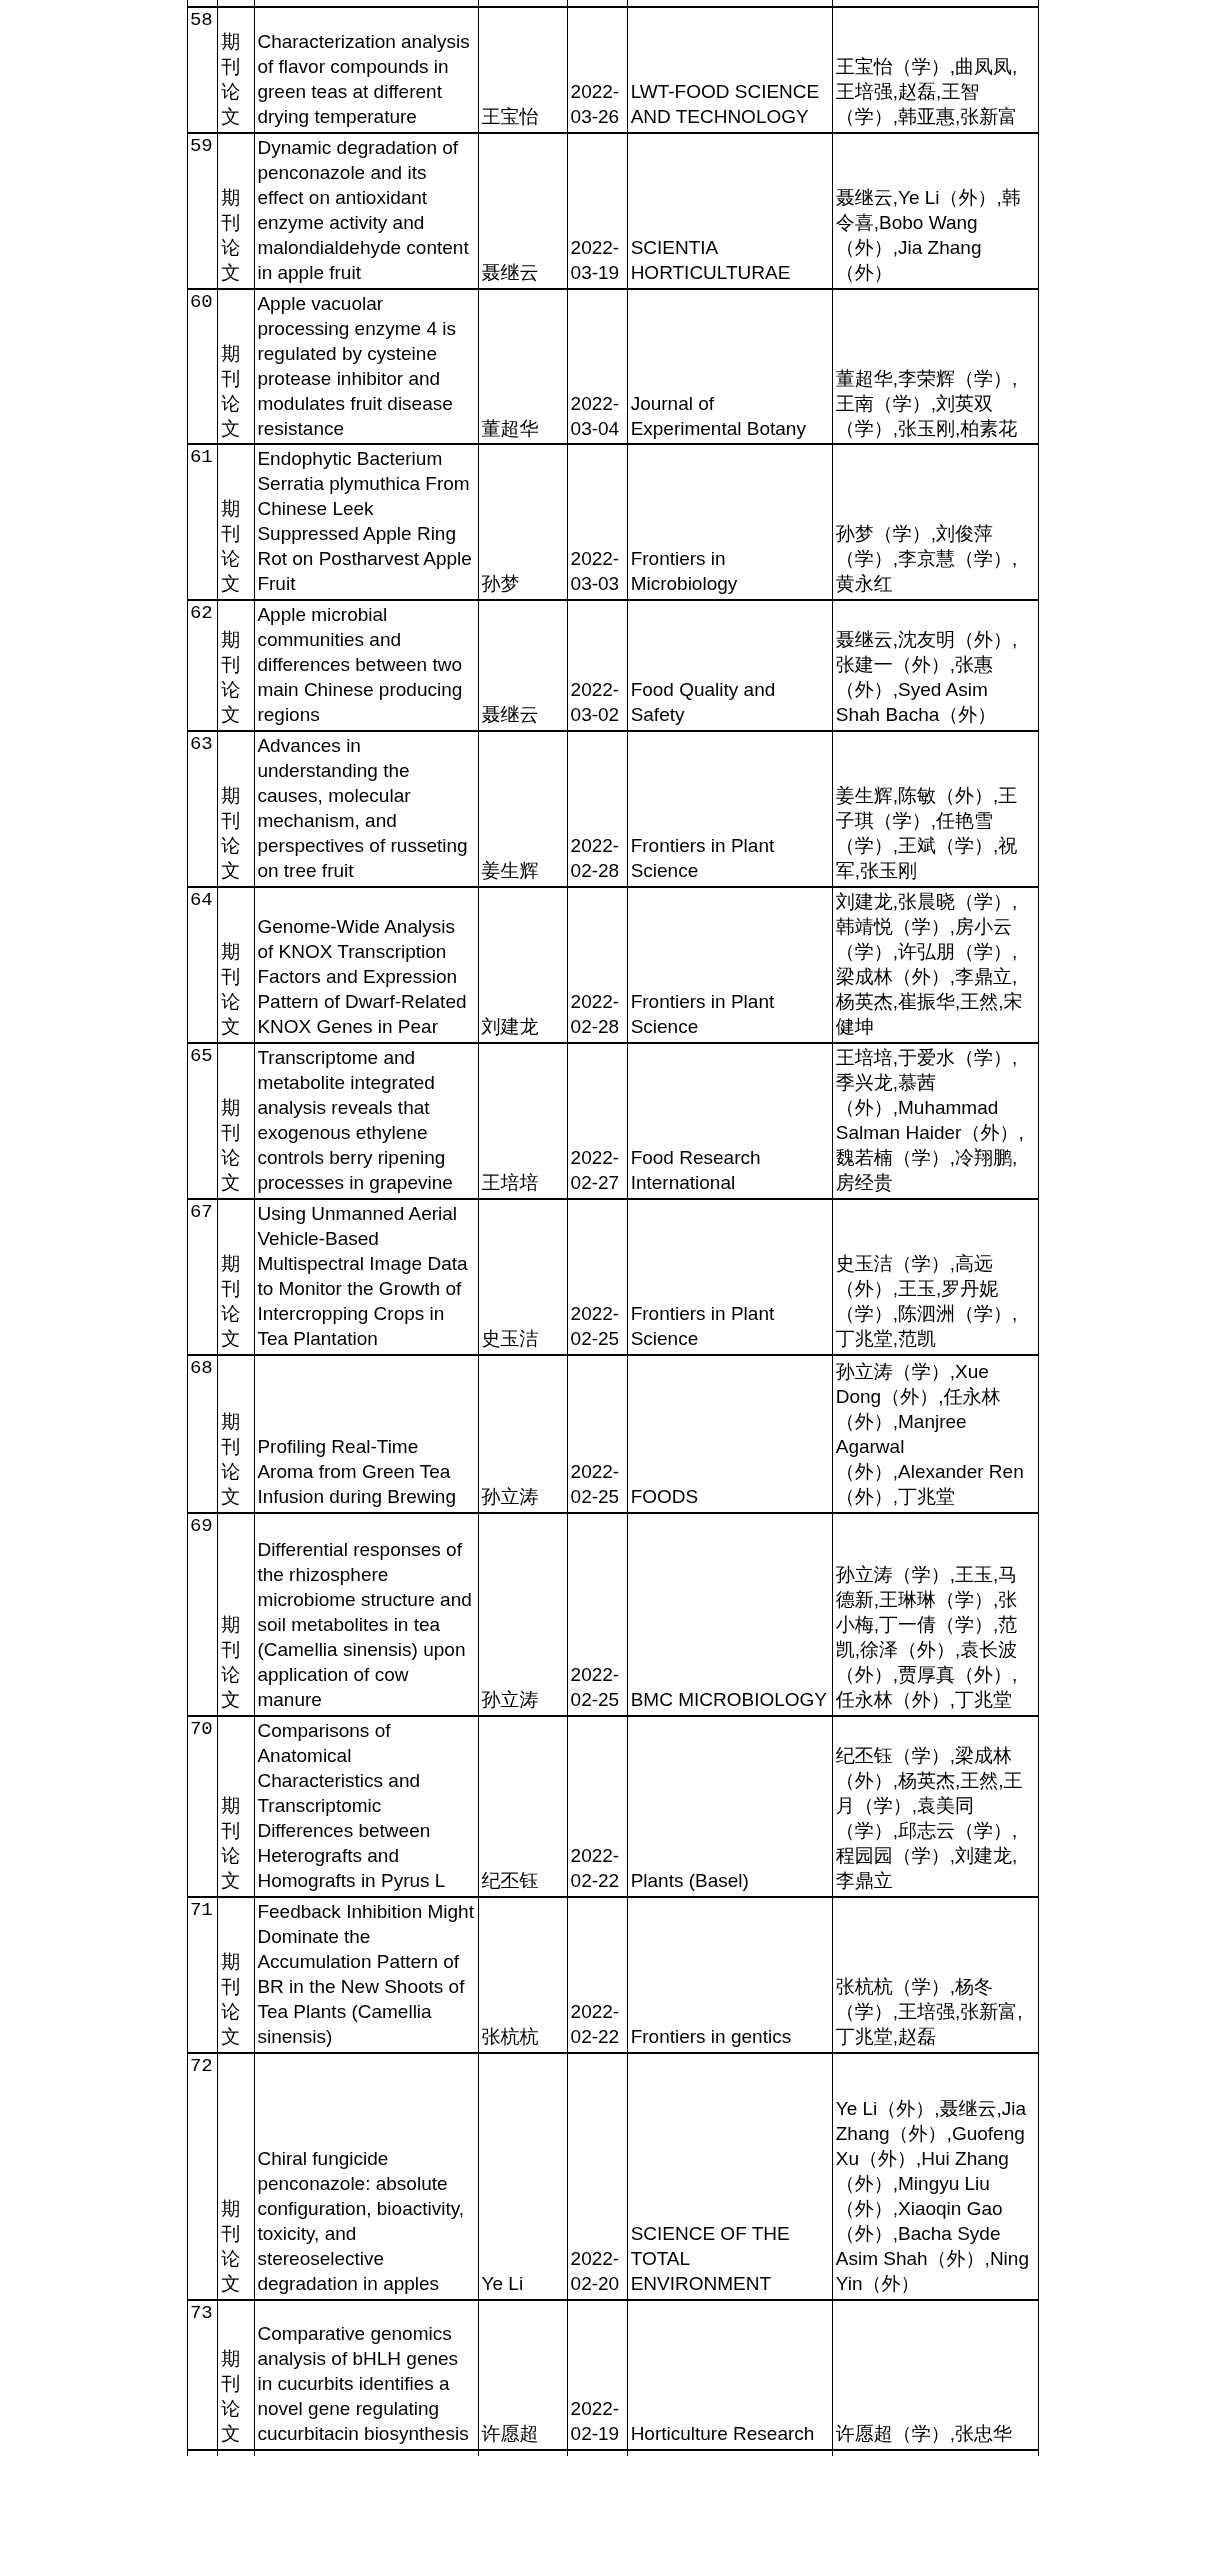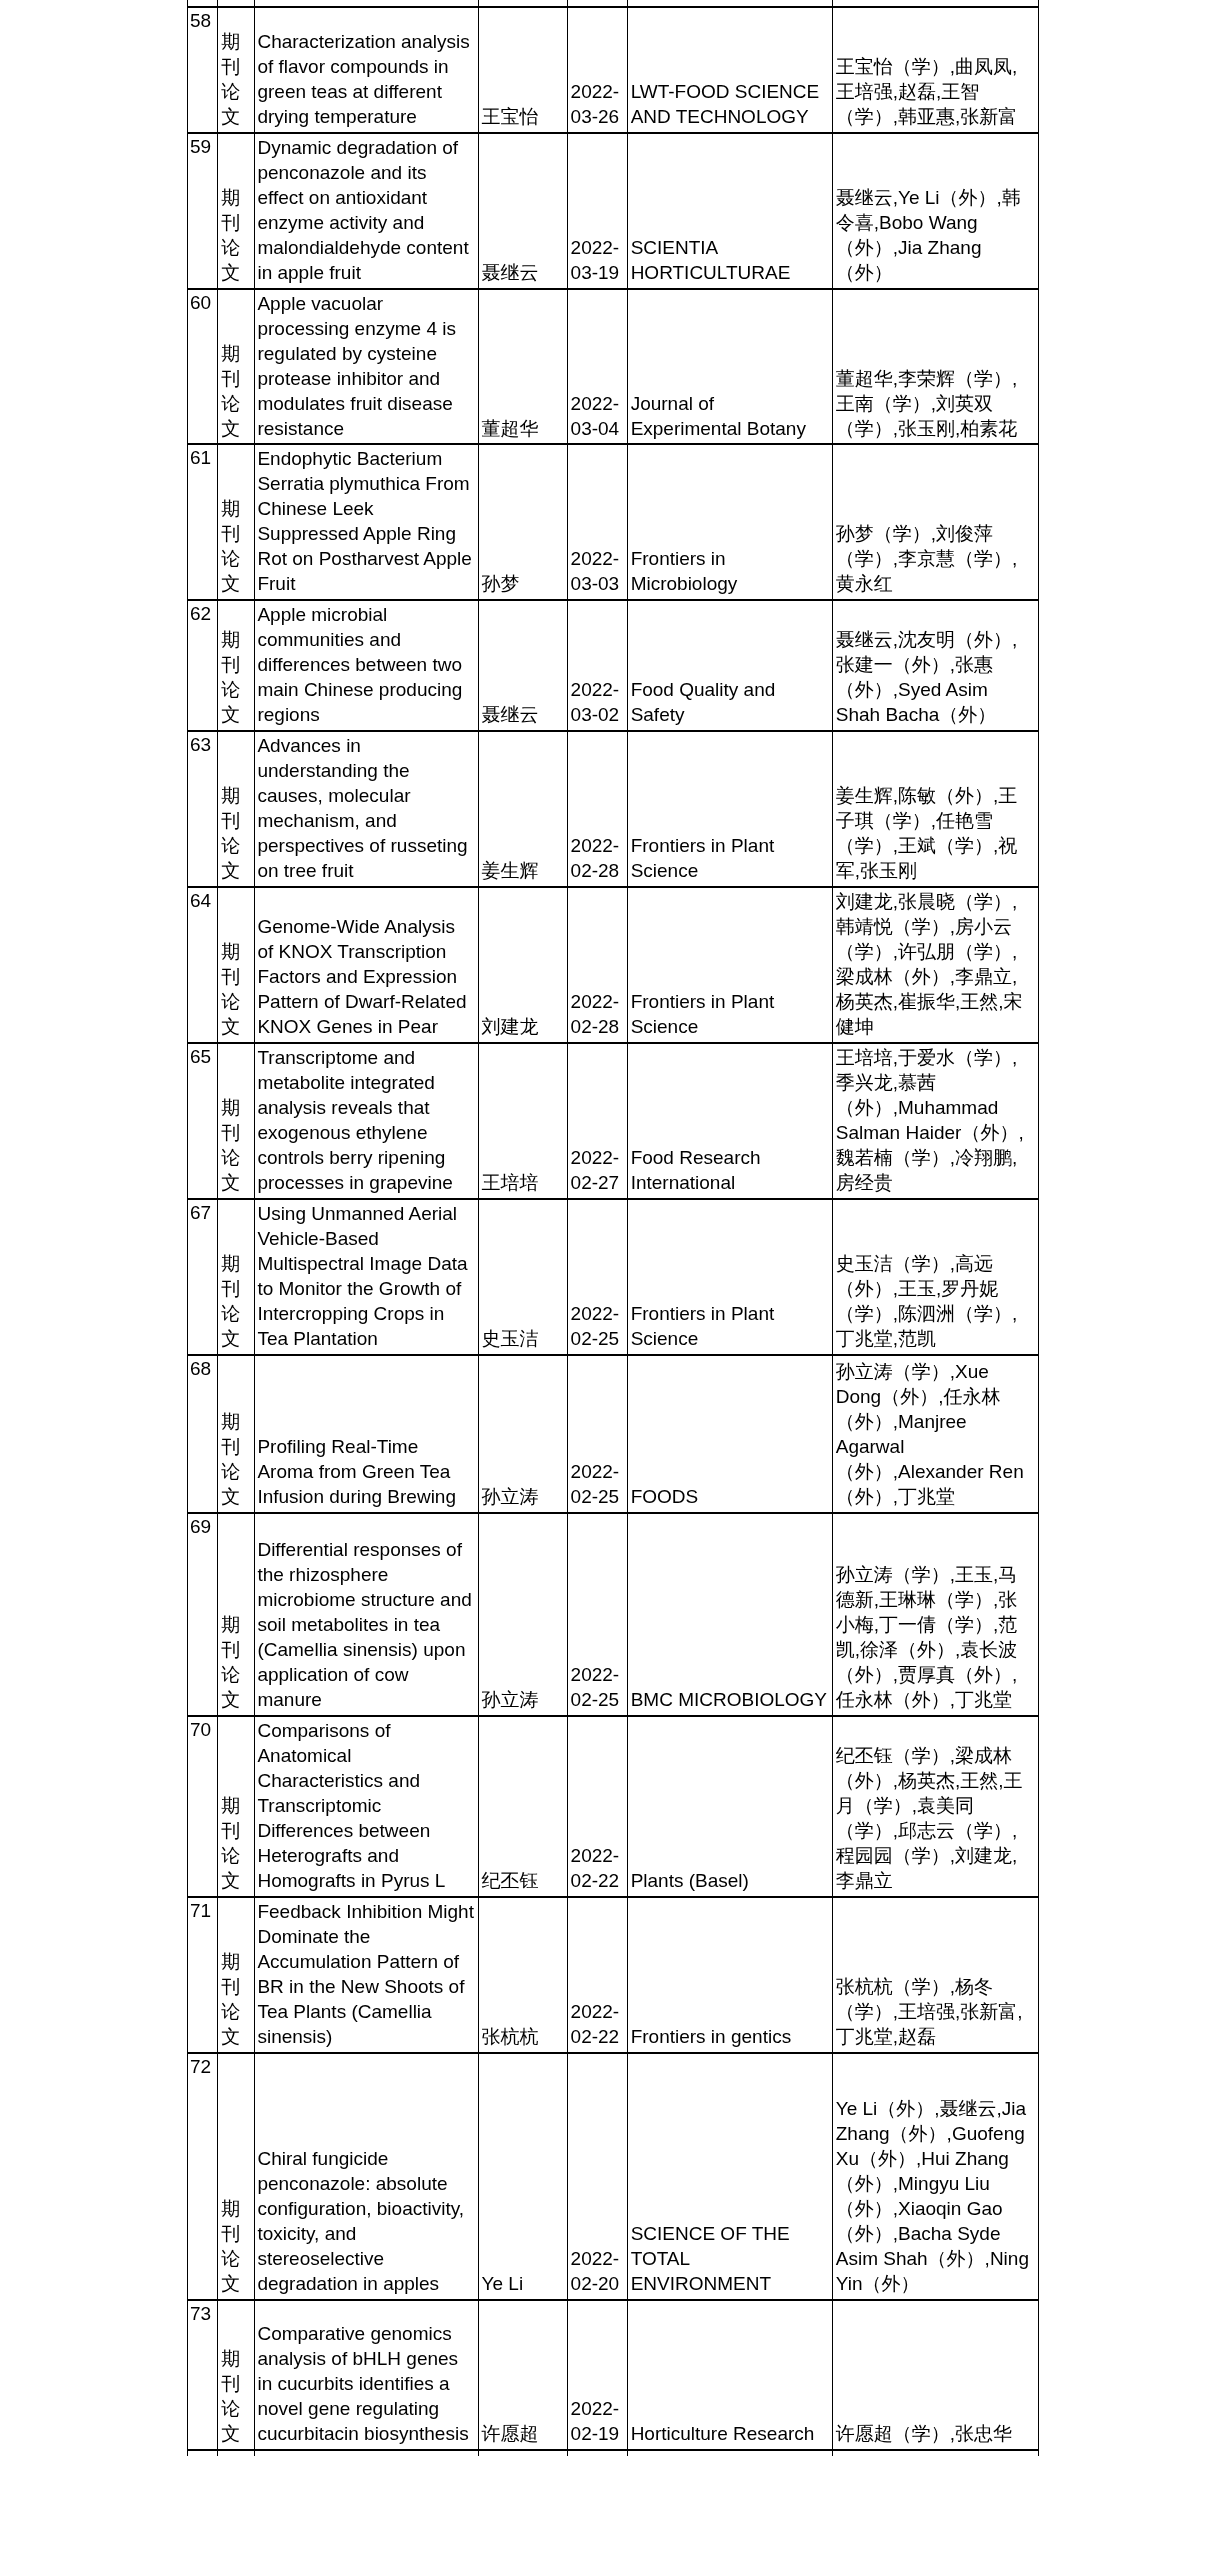--- a/index.html
+++ b/index.html
@@ -11,21 +11,21 @@
   .table-wrap{position:absolute;left:187px;top:0;}
   table{border-collapse:collapse;table-layout:fixed;width:852px;background:#fff;}
   col.c1{width:29.5px;}  col.c2{width:37px;}  col.c3{width:224px;}
   col.c4{width:89px;}  col.c5{width:60px;}  col.c6{width:205px;} col.c7{width:206px;}
   td{
     border:1.9px solid #000;border-top-width:2.9px;border-bottom-width:2.9px;
     vertical-align:bottom;padding:1px 2.9px 2.9px 2.9px;overflow:hidden;
     word-wrap:break-word;
   }
   td.c-num{
-    vertical-align:top;font-family:Liberation Sans, sans-serif;
+    vertical-align:top;font-family:Liberation Mono, monospace;
     font-size:19px;padding:0 1px 0 1.9px;
   }
   td.c-type{padding-left:3.8px;padding-right:1.9px;}
   
   tr.r58{height:126px;} tr.r59{height:154px;} tr.r60{height:152px;}
   tr.r61{height:155px;} tr.r62{height:127px;} tr.r63{height:155px;}
   tr.r64{height:154px;margin-top:15px;} tr.r65{height:152px;margin-top:48px;} tr.r66{height:128px;}
   tr.r67{height:156px;} tr.r68{height:158px;} tr.r69{height:203px;}
   tr.r70{height:149px;} tr.r71{height:155px;} tr.r72{height:247px;}
   tr.r73{height:150px;}

